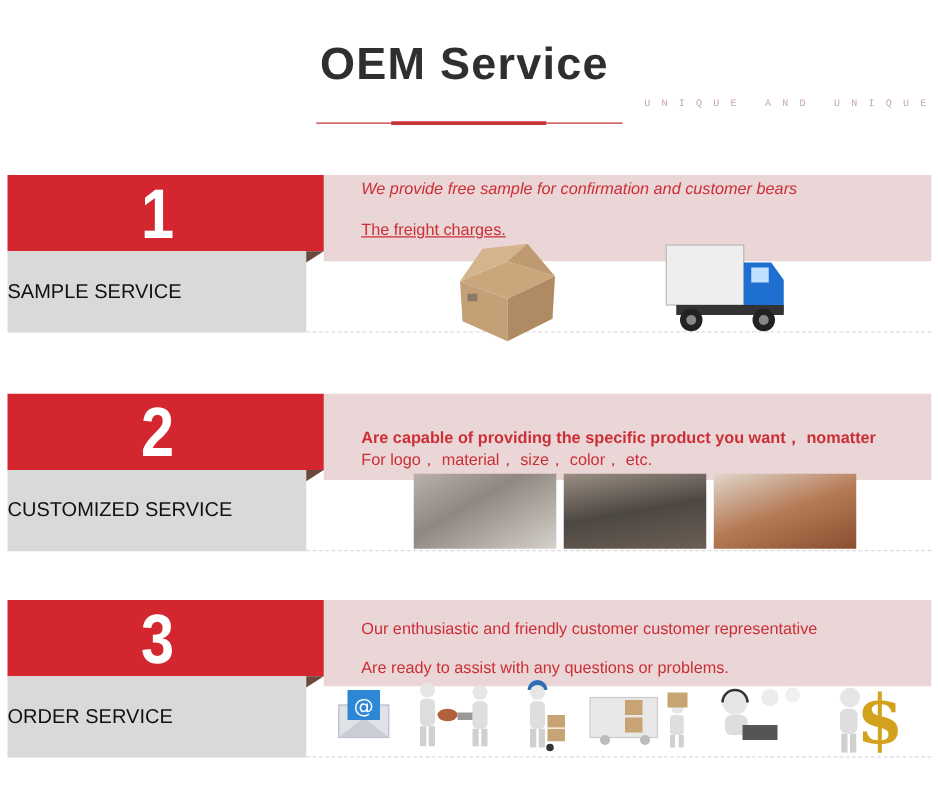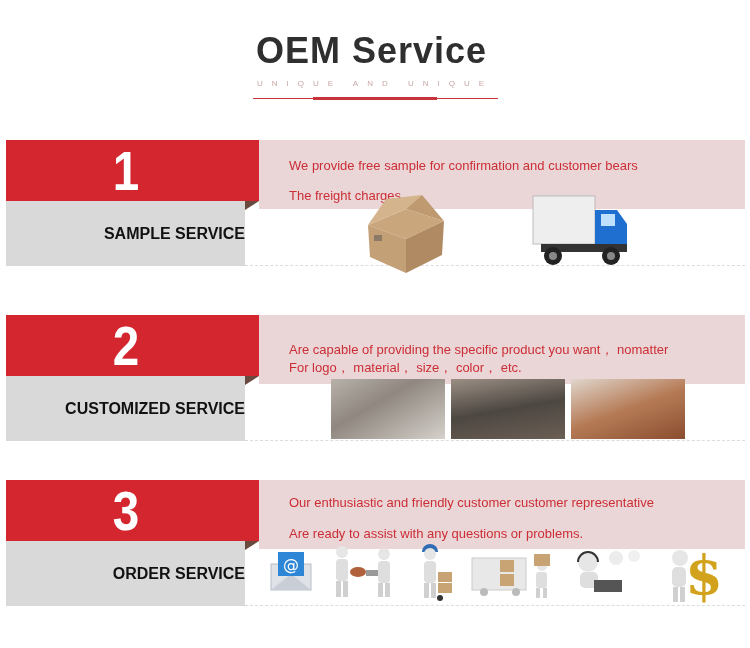--- a/index.html
+++ b/index.html
@@ -1,25 +1,25 @@
 <!DOCTYPE html>
 <html><head>
 <meta charset="utf-8">
 <style>
   html, body { margin:0; padding:0; background:#ffffff; }
   body { width:750px; height:648px; position:relative; overflow:hidden; font-family:"Liberation Sans", sans-serif; }
   .title { position:absolute; left:0; width:743px; top:30px; text-align:center; font-size:36px; font-weight:bold; color:#2f2f2f; letter-spacing:1px; font-family:"Liberation Sans", sans-serif; }
-  .subtitle { position:absolute; left:0; width:750px; top:79px; text-align:center; font-size:8px; color:#c9a6a6; letter-spacing:9px; font-family:Liberation Sans, sans-serif; }
+  .subtitle { position:absolute; left:0; width:750px; top:79px; text-align:right; font-size:8px; color:#c9a6a6; letter-spacing:9px; font-family:Liberation Mono, monospace; }
   .rule-thin { position:absolute; left:253px; top:98px; width:245px; height:1px; background:#c7343a; }
   .rule-thick { position:absolute; left:313px; top:97px; width:124px; height:3px; background:#c7343a; }
   .section { position:absolute; left:0; width:750px; height:130px; }
   .red-block { position:absolute; left:6px; top:0; width:253px; height:61px; background:#d3262f; }
   .num { position:absolute; left:6px; top:0; width:240px; height:61px; color:#ffffff; font-size:56px; font-weight:bold; text-align:center; line-height:61px; font-family:"Liberation Sans", sans-serif; transform:scaleX(0.85); }
   .grey-block { position:absolute; left:6px; top:61px; width:239px; height:65px; background:#d9d9d9; }
-  .label { position:absolute; left:6px; top:61px; width:239px; height:57px; line-height:65px; text-align:right; font-size:16px; font-weight:bold; color:#111111; font-family:"Liberation Sans", sans-serif; }
+  .label { position:absolute; left:6px; top:61px; width:239px; height:57px; line-height:65px; text-align:left; font-size:16px; font-weight:normal; color:#111111; font-family:"Liberation Sans", sans-serif; }
   .fold { position:absolute; left:245px; top:61px; width:0; height:0; border-top:9px solid #6a4a3e; border-right:14px solid transparent; }
   .pink-panel { position:absolute; left:259px; top:0; width:486px; height:69px; background:#ead5d7; }
   .desc { position:absolute; left:289px; font-size:13px; color:#cc2e35; font-family:"Liberation Sans", sans-serif; white-space:nowrap; }
   .dash { position:absolute; left:245px; top:125px; width:500px; height:0; border-top:1px dashed #dcdcdc; }
   .img { position:absolute; }
   .photo { position:absolute; top:64px; height:60px; background:linear-gradient(160deg,#9a8f86 0%,#6e6660 45%,#b9a597 100%); }
 </style>
 </head>
 <body>
 
@@ -28,22 +28,22 @@
 <div class="rule-thin"></div>
 <div class="rule-thick"></div>
 
 <div class="section" style="top:140px;">
   <div class="pink-panel"></div>
   <div class="red-block"></div>
   <div class="num">1</div>
   <div class="grey-block"></div>
   <div class="label">SAMPLE SERVICE</div>
   <div class="fold"></div>
-  <div class="desc" style="top:18px;">We provide free sample for confirmation and customer bears</div>
-  <div class="desc" style="top:48px;">The freight charges.</div>
+  <div class="desc" style="top:3px;font-style:italic;">We provide free sample for confirmation and customer bears</div>
+  <div class="desc" style="top:36px;text-decoration:underline;">The freight charges.</div>
   <div class="dash"></div>
 
   <svg class="img" style="left:366px;top:55px;" width="80" height="80" viewBox="0 0 80 80">
     <polygon points="2,30 40,14 78,26 40,44" fill="#c9a67c"></polygon>
     <polygon points="2,30 40,44 40,78 4,62" fill="#c4a077"></polygon>
     <polygon points="40,44 78,26 76,60 40,78" fill="#b08a62"></polygon>
     <polygon points="2,30 20,4 56,0 40,14" fill="#d4b48c"></polygon>
     <polygon points="40,14 56,0 78,26" fill="#bf9a70"></polygon>
     <rect x="8" y="40" width="8" height="6" fill="#8b7a66"></rect>
   </svg>
@@ -60,21 +60,21 @@
   </svg>
 </div>
 
 <div class="section" style="top:315px;">
   <div class="pink-panel"></div>
   <div class="red-block"></div>
   <div class="num">2</div>
   <div class="grey-block"></div>
   <div class="label">CUSTOMIZED SERVICE</div>
   <div class="fold"></div>
-  <div class="desc" style="top:26px;">Are capable of providing the specific product you want， nomatter</div>
+  <div class="desc" style="top:26px;font-weight:bold;">Are capable of providing the specific product you want， nomatter</div>
   <div class="desc" style="top:44px;">For logo， material， size， color， etc.</div>
   <div class="dash"></div>
   <div class="photo" style="left:331px;width:114px;background:linear-gradient(150deg,#b8b2ab 0%,#8f8780 40%,#d6d1cb 100%);"></div>
   <div class="photo" style="left:451px;width:114px;background:linear-gradient(170deg,#9b8f84 0%,#4d4742 50%,#6b5f55 100%);"></div>
   <div class="photo" style="left:571px;width:114px;background:linear-gradient(160deg,#e0d6cc 0%,#b57a55 50%,#8a4e30 100%);"></div>
 </div>
 
 <div class="section" style="top:480px;">
   <div class="pink-panel"></div>
   <div class="red-block"></div>

